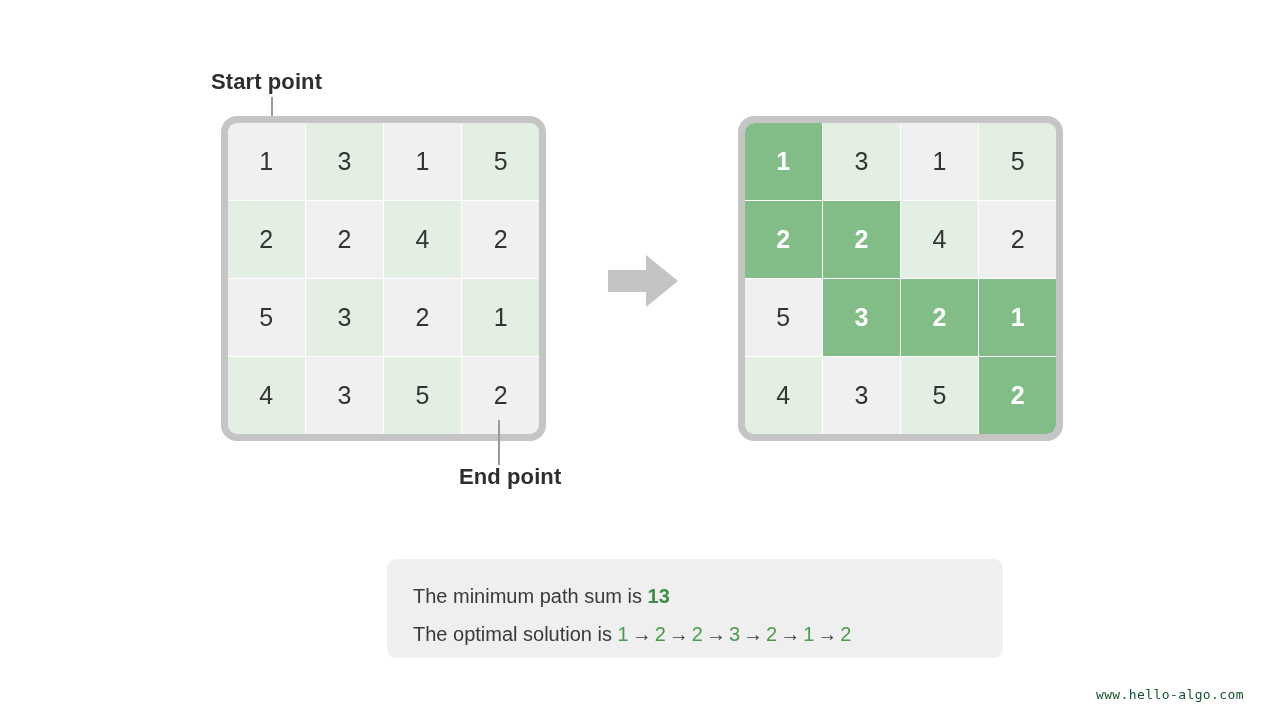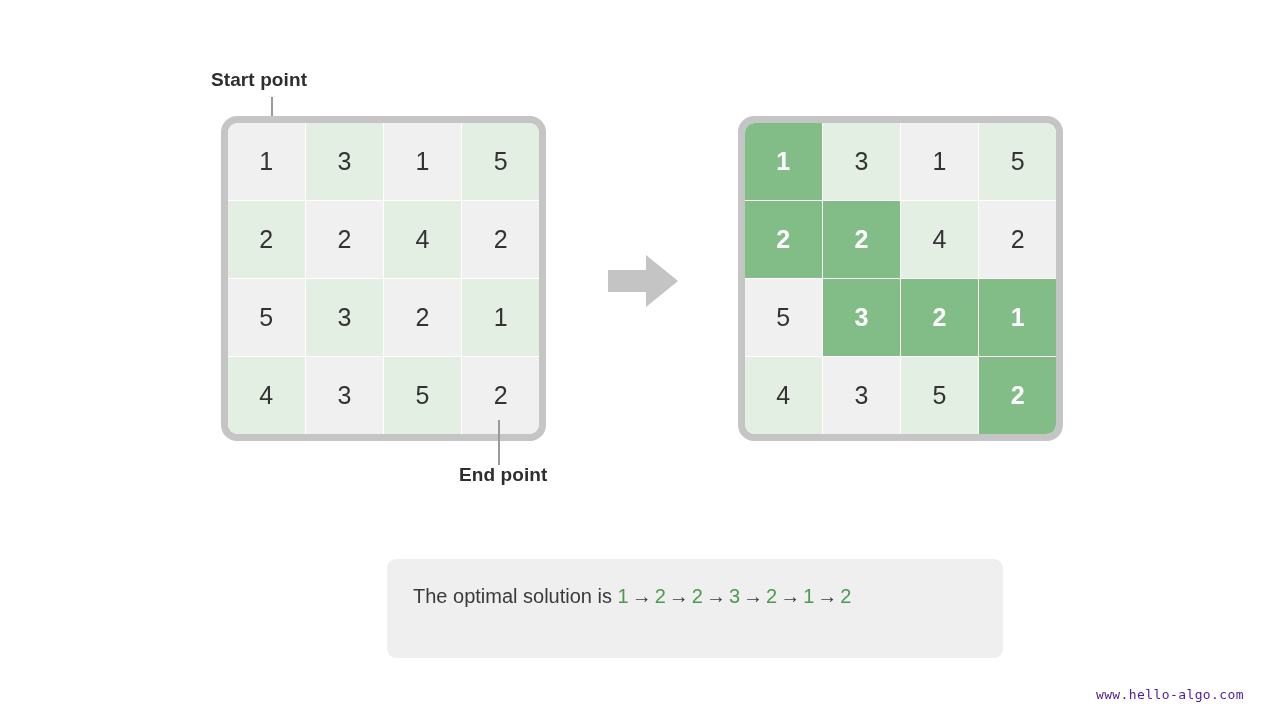--- a/index.html
+++ b/index.html
@@ -12,21 +12,21 @@
     background: #ffffff;
     font-family: "Liberation Sans", sans-serif;
     position: relative;
     overflow: hidden;
     -webkit-font-smoothing: antialiased;
   }
 
   
   .point-label {
     position: absolute;
-    font-size: 19px;
+    font-size: 22px;
     font-weight: bold;
     color: #2e2e2e;
     white-space: nowrap;
     letter-spacing: 0.1px;
   }
   #start-label { left: 211px; top: 69px; }
   #end-label   { left: 447px; top: 464px; margin-left: 12px; }
 
   .leader-line {
     position: absolute;
@@ -116,21 +116,21 @@
     padding: 0 3px;
   }
 
   
   #watermark {
     position: absolute;
     right: 36px;
     bottom: 18px;
     font-family: "DejaVu Sans Mono", monospace;
     font-size: 13px;
-    color: #4c1d95;
+    color: #14532d;
     letter-spacing: 0.4px;
   }
 </style>
 </head>
 <body>
 
 <div id="start-label" class="point-label">Start point</div>
 <div id="start-leader" class="leader-line"></div>
 
 <div id="grid-left" class="grid-frame">
@@ -179,17 +179,20 @@
       <div class="cell tint">5</div>
       <div class="cell selected">2</div>
     </div>
 </div>
 
 <div id="end-leader" class="leader-line"></div>
 <div id="end-label" class="point-label">End point</div>
 
 <div id="caption-box">
   <div class="caption-line">
+    <span>The minimum path sum is </span><span class="accent-strong">13</span>
+  </div>
+  <div class="caption-line">
     <span>The optimal solution is </span><span id="path-sequence"><span class="accent">1</span><span class="path-arrow">→</span><span class="accent">2</span><span class="path-arrow">→</span><span class="accent">2</span><span class="path-arrow">→</span><span class="accent">3</span><span class="path-arrow">→</span><span class="accent">2</span><span class="path-arrow">→</span><span class="accent">1</span><span class="path-arrow">→</span><span class="accent">2</span></span>
   </div>
 </div>
 
 <div id="watermark">www.hello-algo.com</div>
 
 </body></html>

